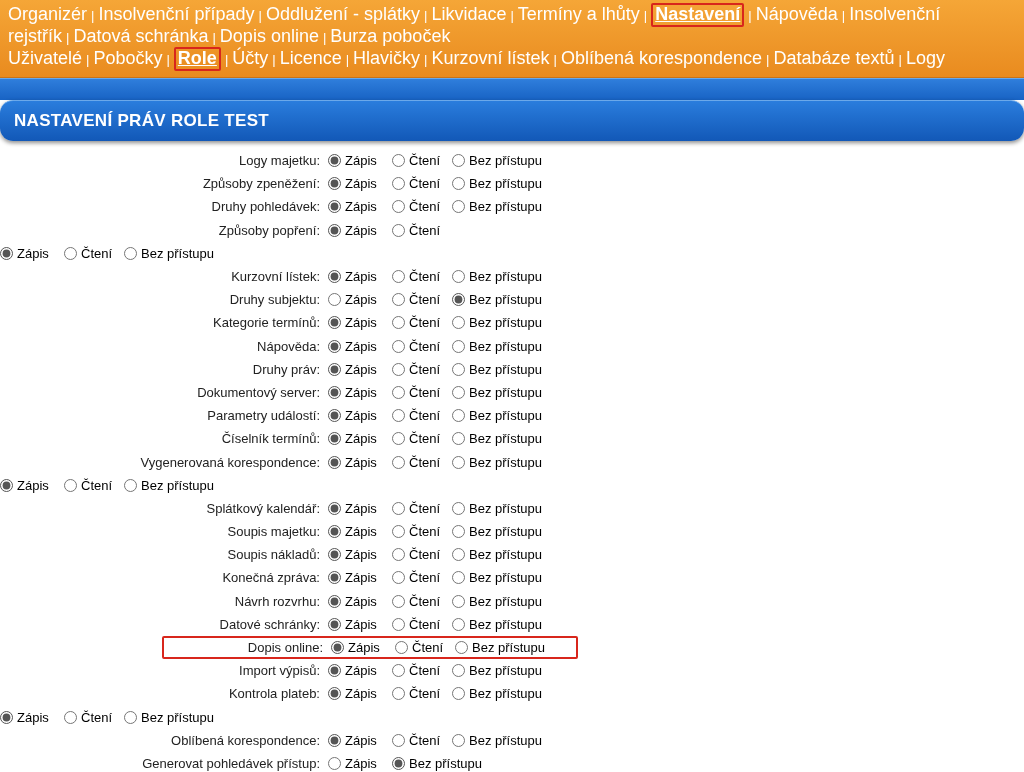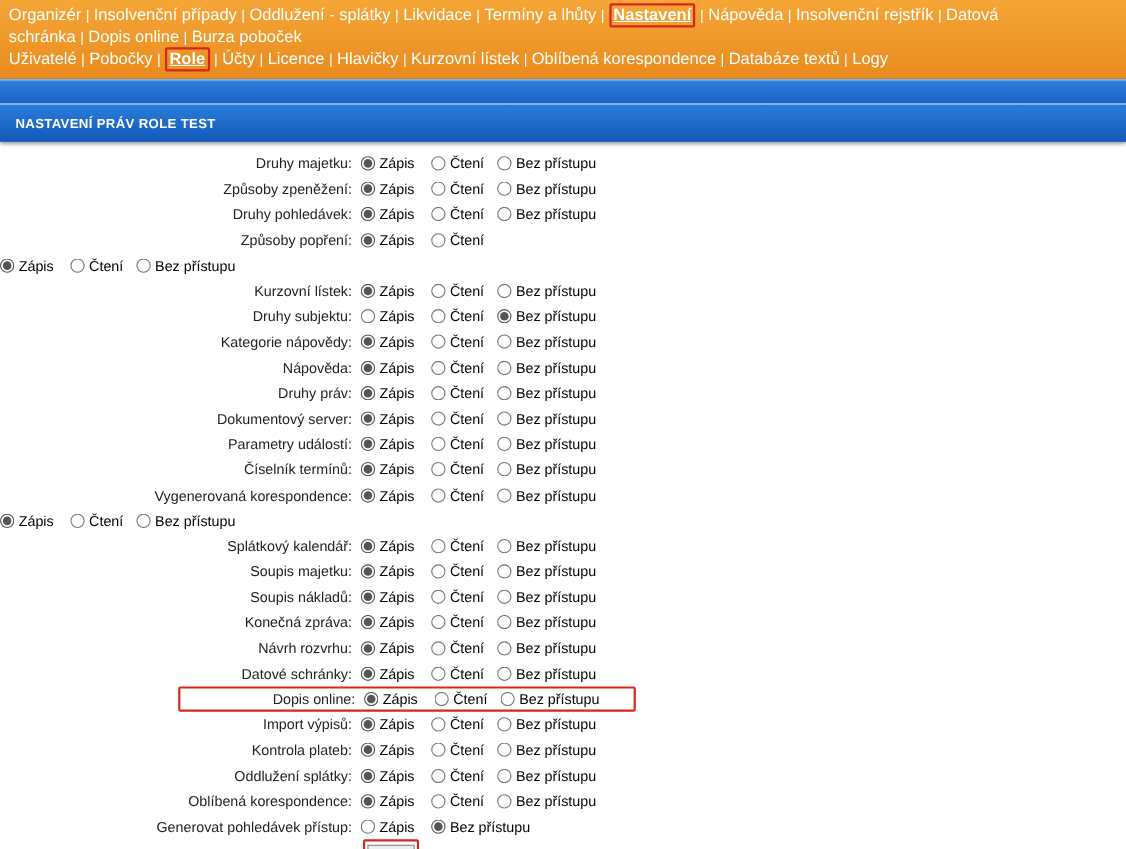--- a/index.html
+++ b/index.html
@@ -12,21 +12,21 @@
   }
   .topnav {
     background: linear-gradient(#f5a637, #e98b1f);
     padding: 3px 8px 6px 8px;
     color: #fff;
     border-bottom: 1px solid #c97318;
   }
   .topnav .row { line-height: 18px; }
   .topnav a {
     color: #fff;
-    font-size: 15px;
+    font-size: 18px;
     text-decoration: none;
     cursor: pointer;
   }
   .topnav span.sep { color: #fff; padding: 0 4px; }
   .topnav a.active {
     text-decoration: underline;
     font-weight: bold;
   }
   .red-box {
     border: 2px solid #d8261c;
@@ -36,26 +36,27 @@
   }
   .blueband {
     height: 22px;
     background: linear-gradient(#2f7edc, #1863c4);
     border-top: 1px solid #6ba9ea;
   }
   .titlebar {
     background: linear-gradient(#2a7ddd, #1258b7);
     color: #fff;
     font-weight: bold;
-    font-size: 12px;
+    font-size: 17px;
     padding: 10px 14px;
     border-top: 1px solid #6ba9ea;
     box-shadow: 0 2px 4px rgba(0,0,0,0.45);
     position: relative;
     letter-spacing: 0.3px;
+    border-radius: 13px;
   }
   .content {
     padding: 8px 0 10px 0;
   }
   .perm-row {
     display: flex;
     align-items: center;
     height: 23.2px;
   }
   .perm-label {
@@ -118,21 +119,21 @@
 <div class="topnav">
   <div class="row" id="nav-row-1"><a>Organizér</a><span class="sep">|</span><a>Insolvenční případy</a><span class="sep">|</span><a>Oddlužení - splátky</a><span class="sep">|</span><a>Likvidace</a><span class="sep">|</span><a>Termíny a lhůty</a><span class="sep">|</span><span class="red-box"><a class="active">Nastavení</a></span><span class="sep">|</span><a>Nápověda</a><span class="sep">|</span><a>Insolvenční rejstřík</a><span class="sep">|</span><a>Datová schránka</a><span class="sep">|</span><a>Dopis online</a><span class="sep">|</span><a>Burza poboček</a></div>
   <div class="row" id="nav-row-2"><a>Uživatelé</a><span class="sep">|</span><a>Pobočky</a><span class="sep">|</span><span class="red-box"><a class="active">Role</a></span><span class="sep">|</span><a>Účty</a><span class="sep">|</span><a>Licence</a><span class="sep">|</span><a>Hlavičky</a><span class="sep">|</span><a>Kurzovní lístek</a><span class="sep">|</span><a>Oblíbená korespondence</a><span class="sep">|</span><a>Databáze textů</a><span class="sep">|</span><a>Logy</a></div>
 </div>
 
 <div class="blueband"></div>
 <div class="titlebar">NASTAVENÍ PRÁV ROLE TEST</div>
 
 <div class="content" id="perm-content">
     <div class="perm-row">
-      <div class="perm-label">Druhy majetku:</div>
+      <div class="perm-label">Logy majetku:</div>
       <div class="opts">
         <label class="opt-cell opt-zapis">
           <input type="radio" name="druhy-majetku" checked="" style="">
           <span>Zápis</span>
         </label>
         <label class="opt-cell opt-cteni">
           <input type="radio" name="druhy-majetku" style="">
           <span>Čtení</span>
         </label>
         <label class="opt-cell opt-bez">
@@ -232,21 +233,21 @@
           <input type="radio" name="druhy-subjektu" style="">
           <span>Čtení</span>
         </label>
         <label class="opt-cell opt-bez">
           <input type="radio" name="druhy-subjektu" checked="" style="">
           <span>Bez přístupu</span>
         </label>
       </div>
     </div>
     <div class="perm-row">
-      <div class="perm-label">Kategorie nápovědy:</div>
+      <div class="perm-label">Kategorie termínů:</div>
       <div class="opts">
         <label class="opt-cell opt-zapis">
           <input type="radio" name="kategorie-napovedy" checked="" style="">
           <span>Zápis</span>
         </label>
         <label class="opt-cell opt-cteni">
           <input type="radio" name="kategorie-napovedy" style="">
           <span>Čtení</span>
         </label>
         <label class="opt-cell opt-bez">
@@ -520,21 +521,20 @@
           <input type="radio" name="kontrola-plateb" style="">
           <span>Čtení</span>
         </label>
         <label class="opt-cell opt-bez">
           <input type="radio" name="kontrola-plateb" style="">
           <span>Bez přístupu</span>
         </label>
       </div>
     </div>
     <div class="perm-row">
-      <div class="perm-label">Oddlužení splátky:</div>
       <div class="opts">
         <label class="opt-cell opt-zapis">
           <input type="radio" name="oddluzeni-splatky" checked="" style="">
           <span>Zápis</span>
         </label>
         <label class="opt-cell opt-cteni">
           <input type="radio" name="oddluzeni-splatky" style="">
           <span>Čtení</span>
         </label>
         <label class="opt-cell opt-bez">

